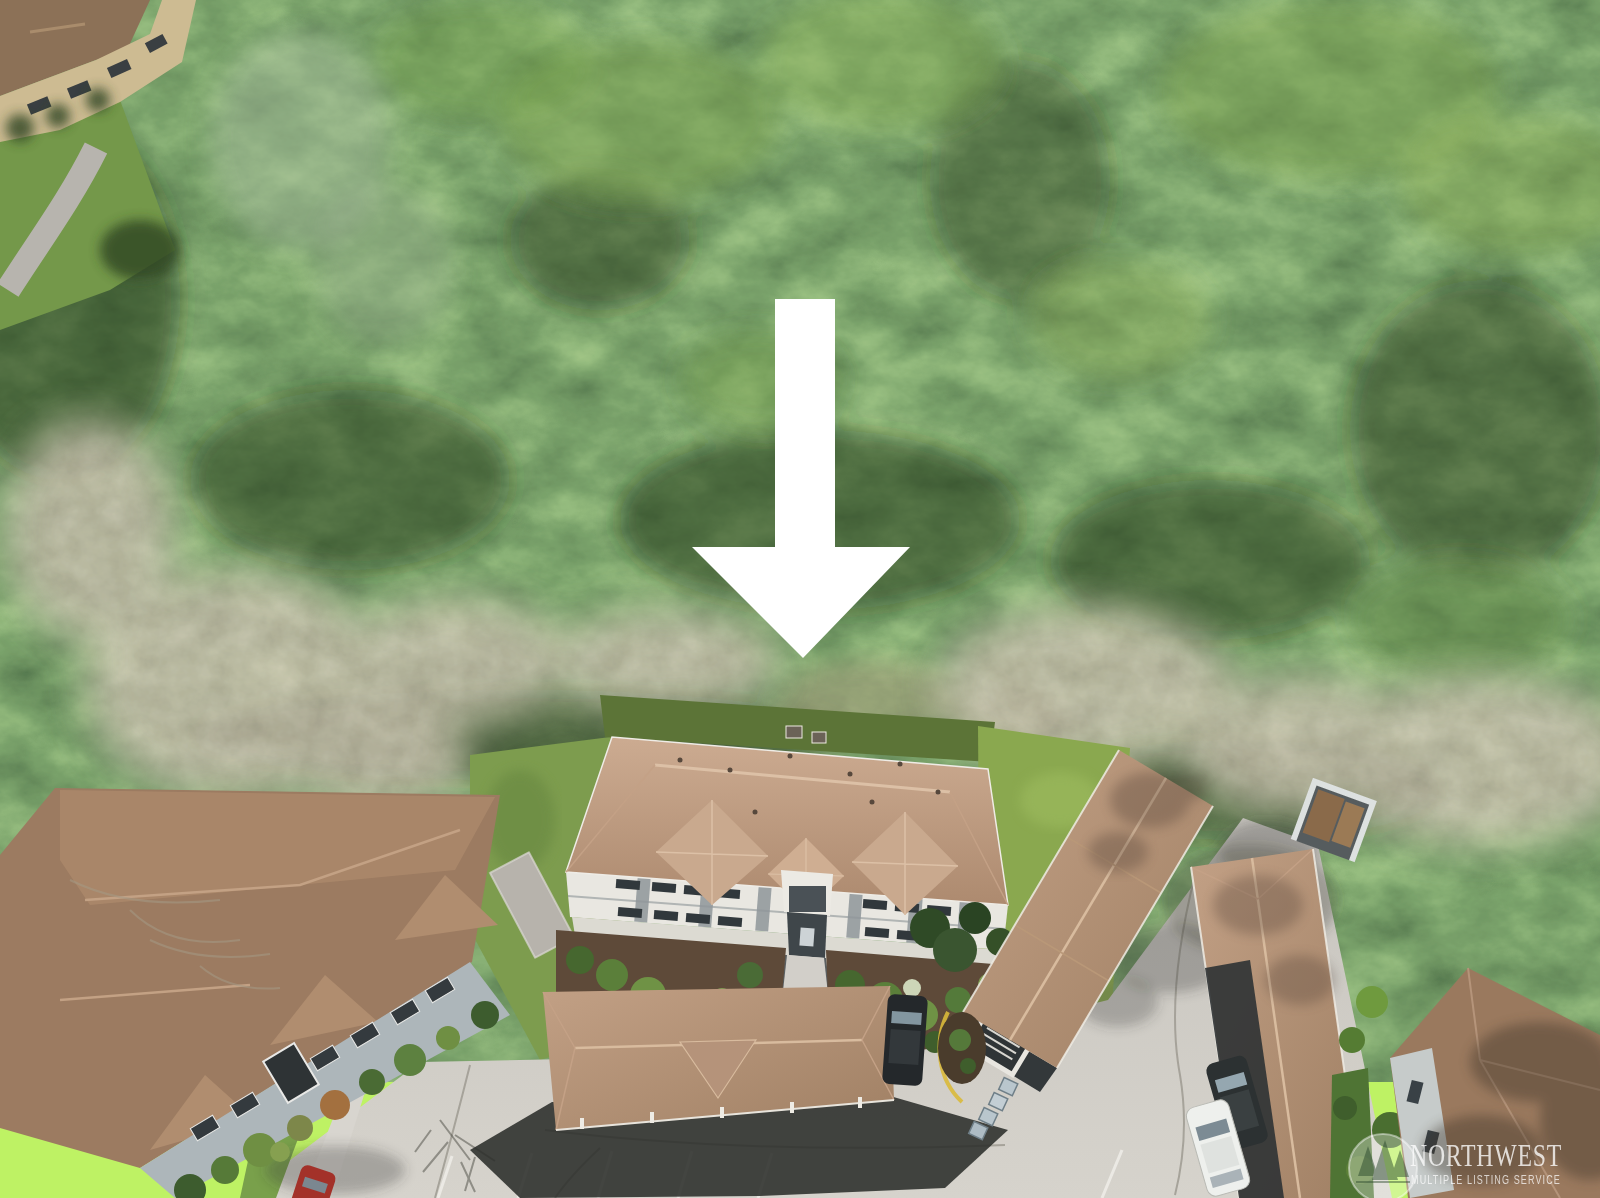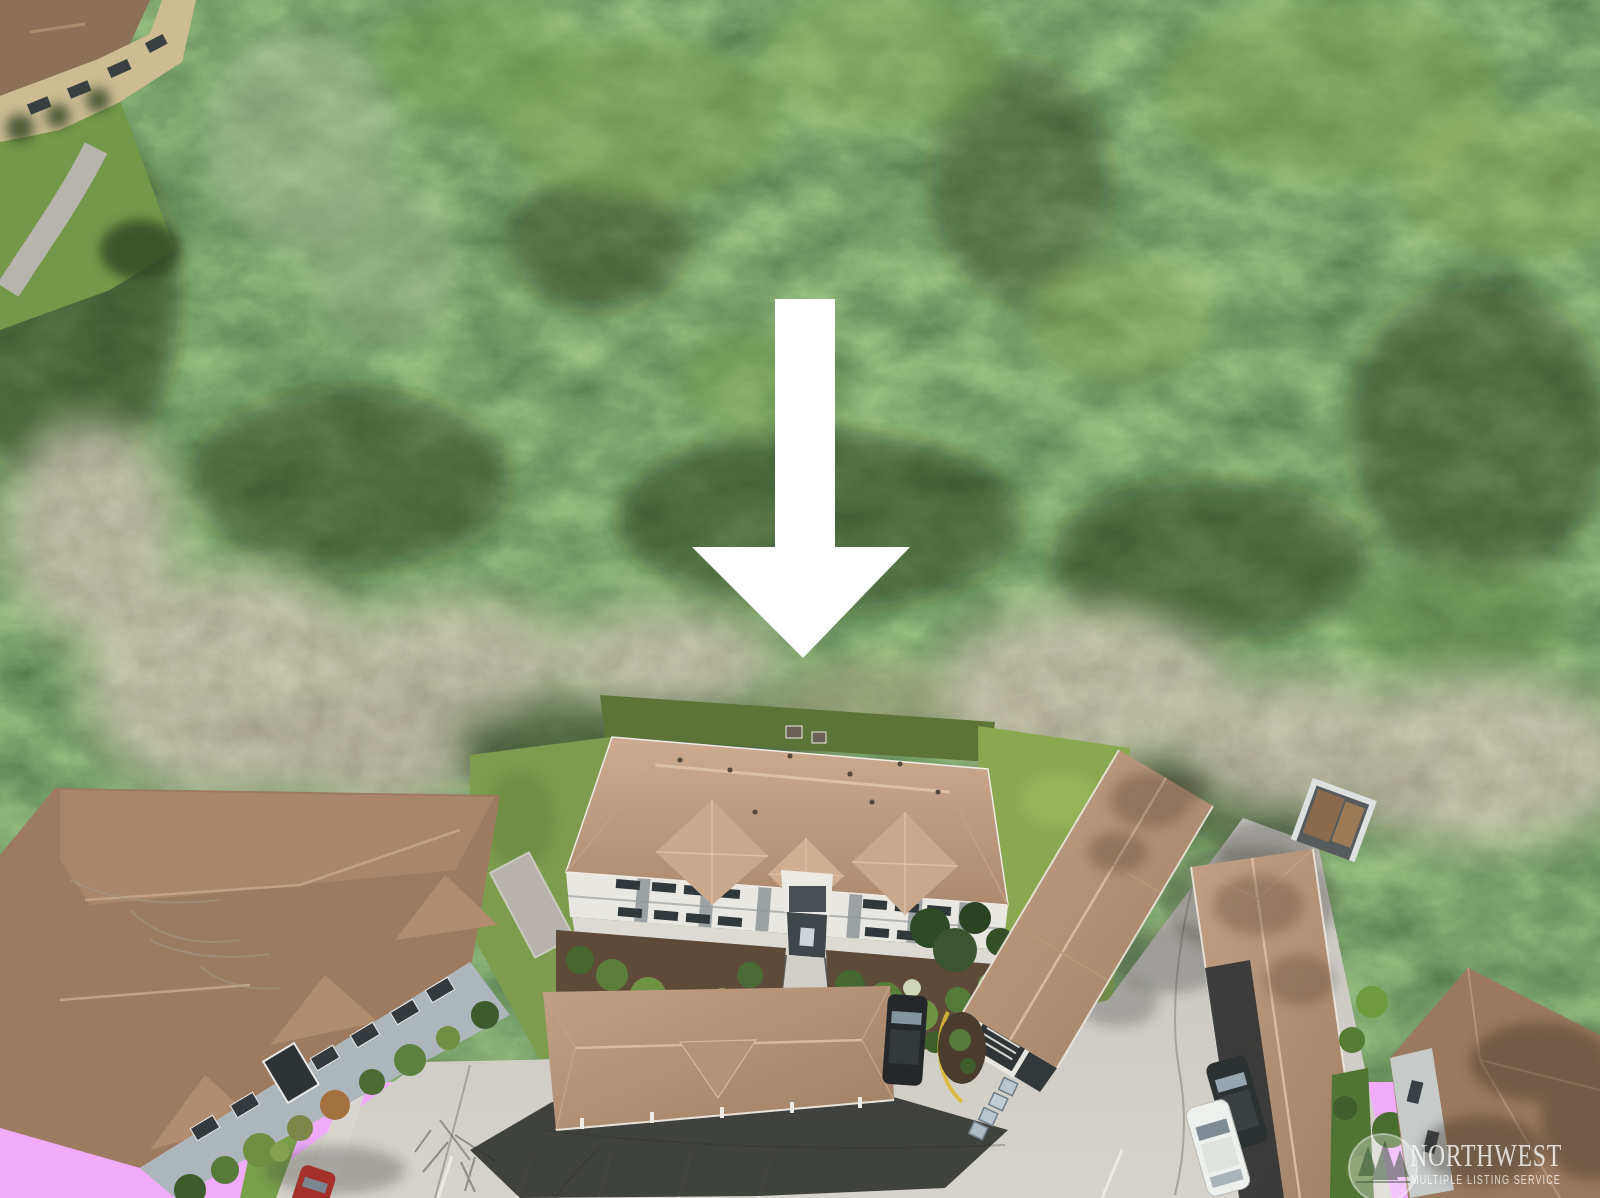--- a/index.html
+++ b/index.html
@@ -1,16 +1,16 @@
 <!DOCTYPE html>
 <html><head>
 <meta charset="utf-8">
 <style>
   html,body{margin:0;padding:0;background:#1d2b18;}
-  .stage{position:relative;width:1600px;height:1198px;overflow:hidden;background:#f0abfc;
+  .stage{position:relative;width:1600px;height:1198px;overflow:hidden;background:#bef264;
          font-family:"Liberation Serif", serif;}
   svg{display:block}
   text{user-select:none}
   .wm-line1{font-family:"Liberation Serif",serif;font-size:31px;fill:#ffffff;opacity:.78;letter-spacing:1px;}
   .wm-line2{font-family:"Liberation Sans",sans-serif;font-size:12px;fill:#ffffff;opacity:.72;letter-spacing:1.5px;}
 </style>
 </head>
 <body>
 
 <div class="stage">

